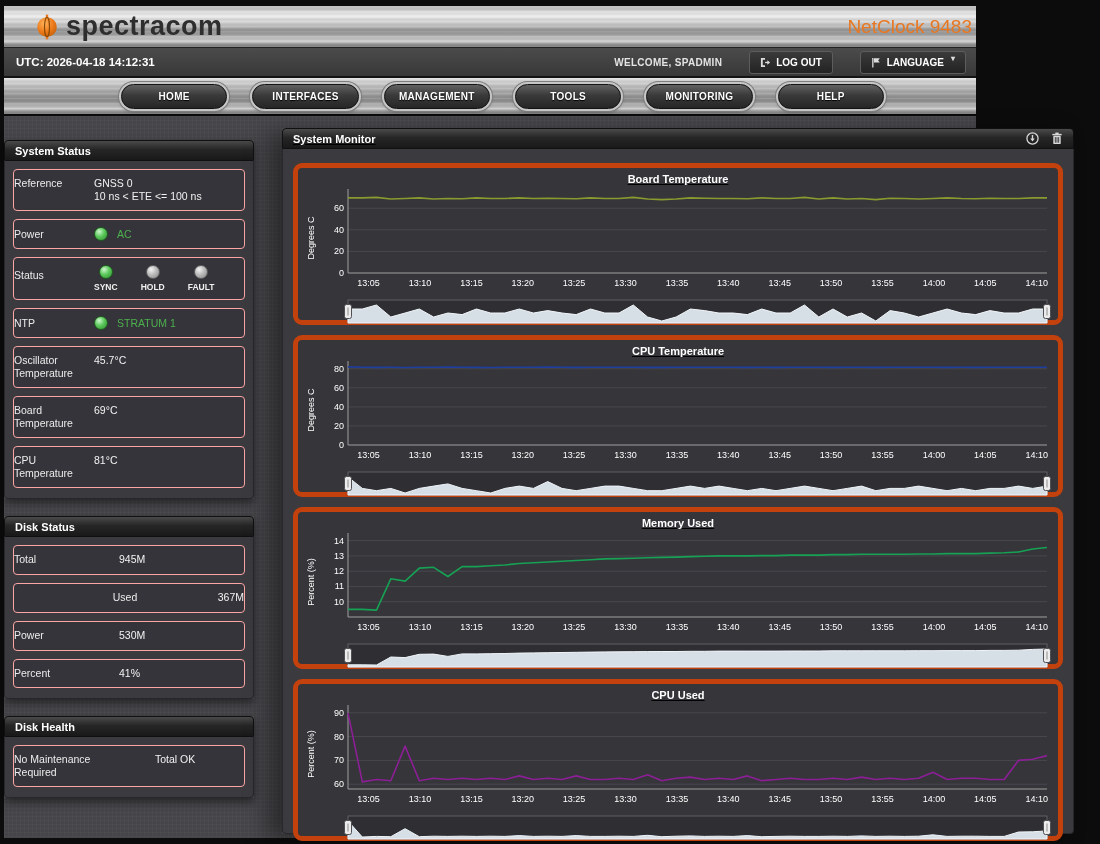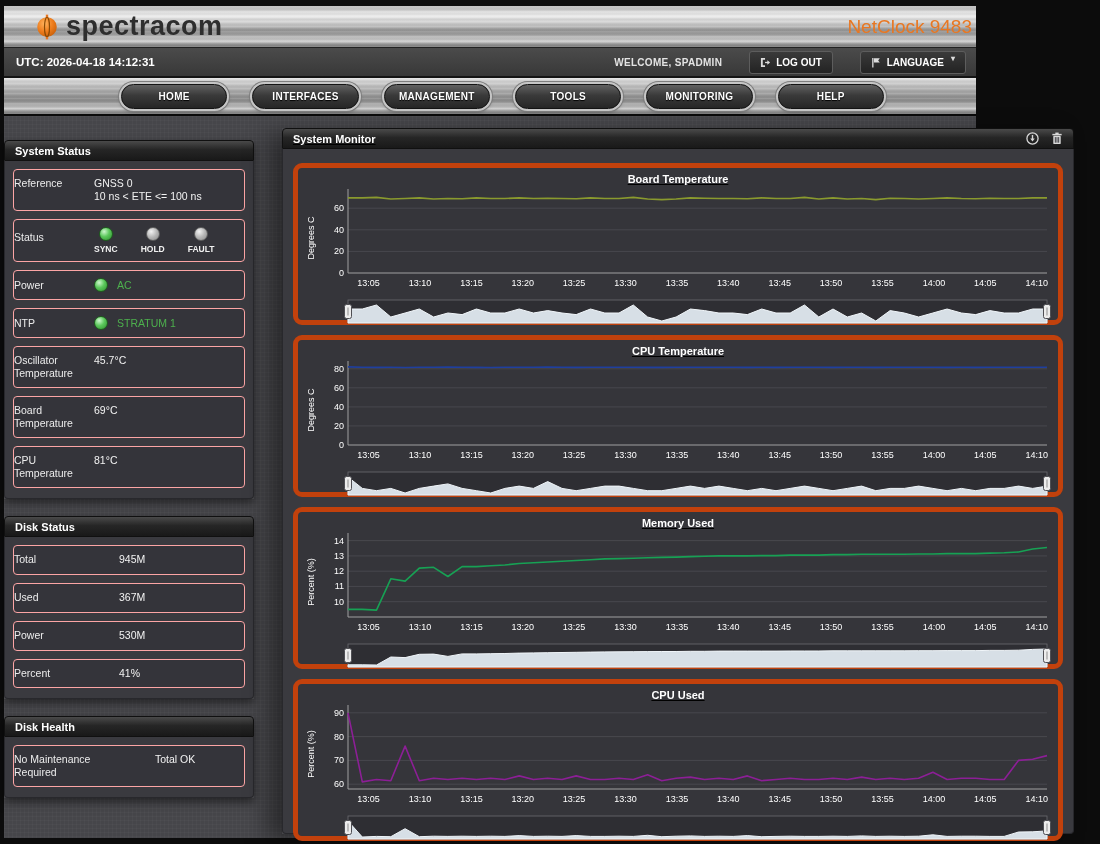--- a/index.html
+++ b/index.html
@@ -160,45 +160,45 @@
           <span>System Status</span>
         </div>
         <div class="panel-body">
           <div class="srow">
             <div class="srow-label">Reference</div>
             <div class="srow-value two-line">
               <div>GNSS 0</div>
               <div>10 ns &lt; ETE &lt;= 100 ns</div>
             </div>
           </div>
+          <div class="srow" style="align-items:center;">
+            <div class="srow-label">Power</div>
+            <div class="led-inline">
+              <span class="led on"></span>
+              <span class="green-text">AC</span>
+            </div>
+          </div>
           <div class="srow">
             <div class="srow-label" style="padding-top:4px;">Status</div>
             <div class="led-group">
               <div class="led-col">
                 <span class="led on"></span>
                 <span class="led-cap">SYNC</span>
               </div>
               <div class="led-col">
                 <span class="led off"></span>
                 <span class="led-cap">HOLD</span>
               </div>
               <div class="led-col">
                 <span class="led off"></span>
                 <span class="led-cap">FAULT</span>
               </div>
             </div>
           </div>
           <div class="srow" style="align-items:center;">
-            <div class="srow-label">Power</div>
-            <div class="led-inline">
-              <span class="led on"></span>
-              <span class="green-text">AC</span>
-            </div>
-          </div>
-          <div class="srow" style="align-items:center;">
             <div class="srow-label">NTP</div>
             <div class="led-inline">
               <span class="led on"></span>
               <span class="green-text">STRATUM 1</span>
             </div>
           </div>
           <div class="srow">
             <div class="srow-label two-line">
               <div>Oscillator</div>
               <div>Temperature</div>
@@ -224,21 +224,21 @@
 
       <div class="side-panel">
         <div class="panel-header">
           <span>Disk Status</span>
         </div>
         <div class="panel-body">
           <div class="srow" style="min-height:30px;">
             <div class="srow-label wide">Total</div>
             <div class="srow-value">945M</div>
           </div>
-          <div class="srow" style="min-height:30px;">
+          <div class="srow" style="min-height:30px;justify-content:flex-end;">
             <div class="srow-label wide">Used</div>
             <div class="srow-value">367M</div>
           </div>
           <div class="srow" style="min-height:30px;">
             <div class="srow-label wide">Power</div>
             <div class="srow-value">530M</div>
           </div>
           <div class="srow" style="min-height:26px;">
             <div class="srow-label wide">Percent</div>
             <div class="srow-value">41%</div>

